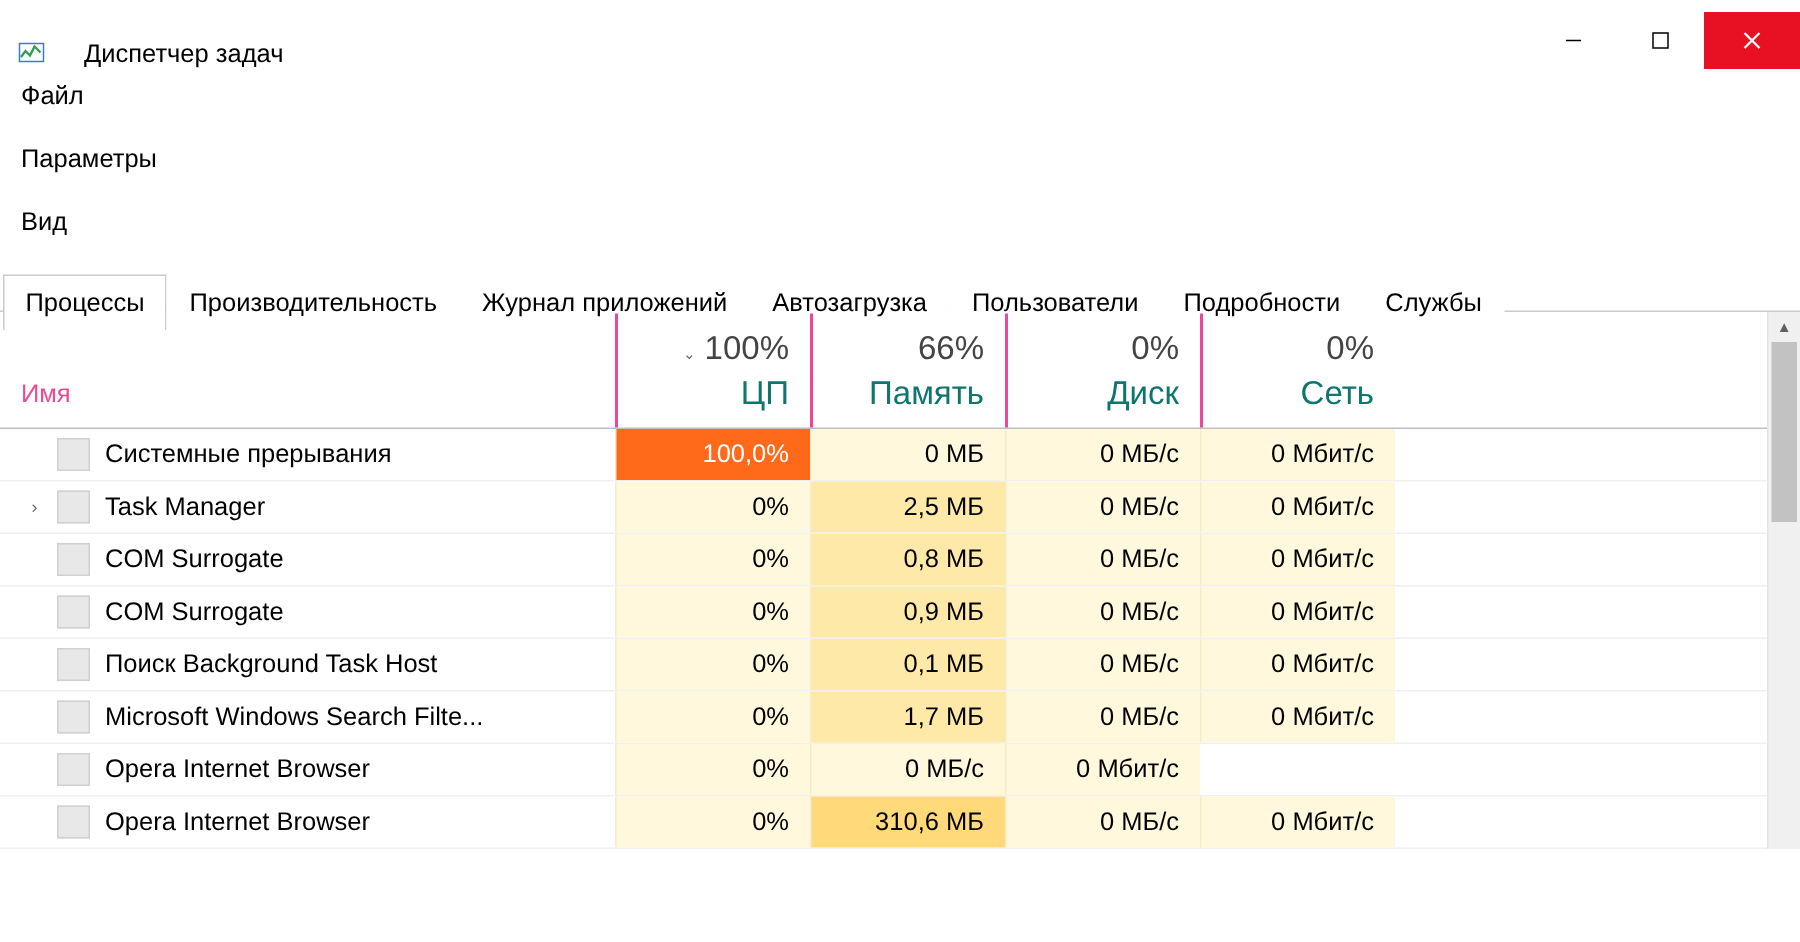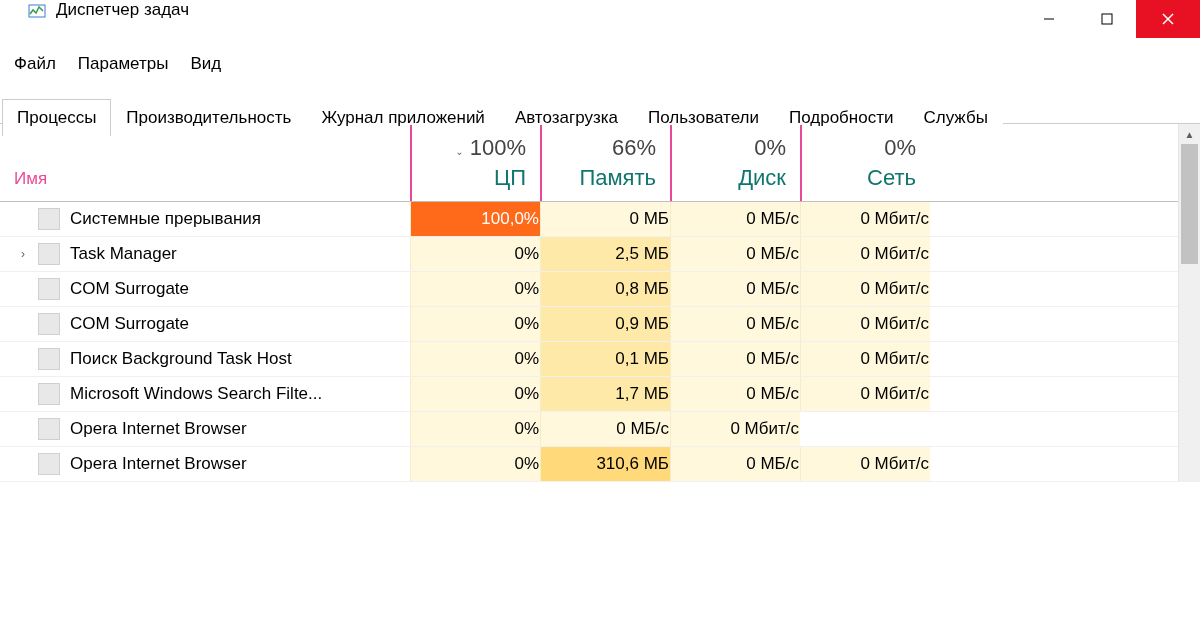--- a/index.html
+++ b/index.html
@@ -1,25 +1,25 @@
 <!DOCTYPE html>
 <html><head>
 <meta charset="utf-8">
 <style>
 * { box-sizing: border-box; margin: 0; padding: 0; }
 body { font-family: 'Segoe UI', Tahoma, sans-serif; font-size: 15px; background: #fff; color: #000; width: 1200px; height: 628px; overflow: hidden; }
 
-.titlebar { display: flex; align-items: flex-start; height: 46px; padding-left: 26px; }
+.titlebar { display: flex; align-items: flex-end; height: 46px; padding-left: 10px; gap: 16px; }
 .titlebar .icon-box { width: 22px; height: 22px; margin-right: 8px; display: flex; align-items: center; justify-content: center; }
 .titlebar .title { font-size: 17px; }
 .window-controls { margin-left: auto; display: flex; }
 .wbtn { width: 58px; height: 38px; display: flex; align-items: center; justify-content: center; font-size: 14px; }
 .wbtn.close { background: #e81123; color: #fff; width: 64px; font-size: 20px; }
 
-.menubar { display: flex; gap: 22px; padding: 8px 14px 12px 14px; font-size: 17px; }
+.menubar { display: flex; gap: 22px; padding: 8px 14px 12px 14px; font-size: 17px; flex-direction: column; }
 .menuitem { cursor: default; }
 
 .tabs { display: flex; border-bottom: 1px solid #ccc; padding-left: 2px; }
 .tab { padding: 8px 14px; font-size: 17px; border: 1px solid transparent; border-bottom: none; position: relative; top: 13px; background: #fff; }
 .tab.active { border-color: #ccc; background: #fff; }
 
 .table-area { position: relative; display: flex; }
 .table-inner { flex: 1; }
 .scrollbar { width: 22px; background: #f0f0f0; border-left: 1px solid #e5e5e5; position: relative; }
 .scroll-thumb { position: absolute; top: 0; left: 2px; right: 2px; height: 120px; background: #c2c2c2; }
@@ -34,21 +34,21 @@
 .sort-ind { font-size: 10px; color: #666; margin-right: 6px; }
 .w-cpu { flex: 0 0 130px; }
 .w-mem { flex: 0 0 130px; }
 .w-disk { flex: 0 0 130px; }
 .w-net { flex: 0 0 130px; }
 
 .data-row { display: flex; height: 35px; align-items: center; border-bottom: 1px solid #f0f0f0; }
 .cell-name { flex: 0 0 410px; display: flex; align-items: center; padding-left: 14px; font-size: 17px; }
 .expand { width: 18px; display: inline-block; text-align: center; color: #666; font-size: 12px; }
 .picon { width: 22px; height: 22px; background: #e8e8e8; border: 1px solid #d0d0d0; margin: 0 10px 0 6px; }
-.cell-metric { text-align: right; padding-right: 1px; font-size: 17px; border-left: 1px solid #f5ecc9; height: 100%; display: flex; align-items: center; justify-content: flex-end; }
+.cell-metric { text-align: right; padding-right: 14px; font-size: 17px; border-left: 1px solid #f5ecc9; height: 100%; display: flex; align-items: center; justify-content: flex-end; }
 .heat-0 { background: #fff8dc; }
 .heat-1 { background: #ffe9a8; }
 .heat-2 { background: #ffd97a; }
 .heat-hot { background: #ff6a1a; color: #fff; }
 .w-cpu2 { flex: 0 0 130px; }
 .w-mem2 { flex: 0 0 130px; }
 .w-disk2 { flex: 0 0 130px; }
 .w-net2 { flex: 0 0 130px; }
 </style>
 </head>

